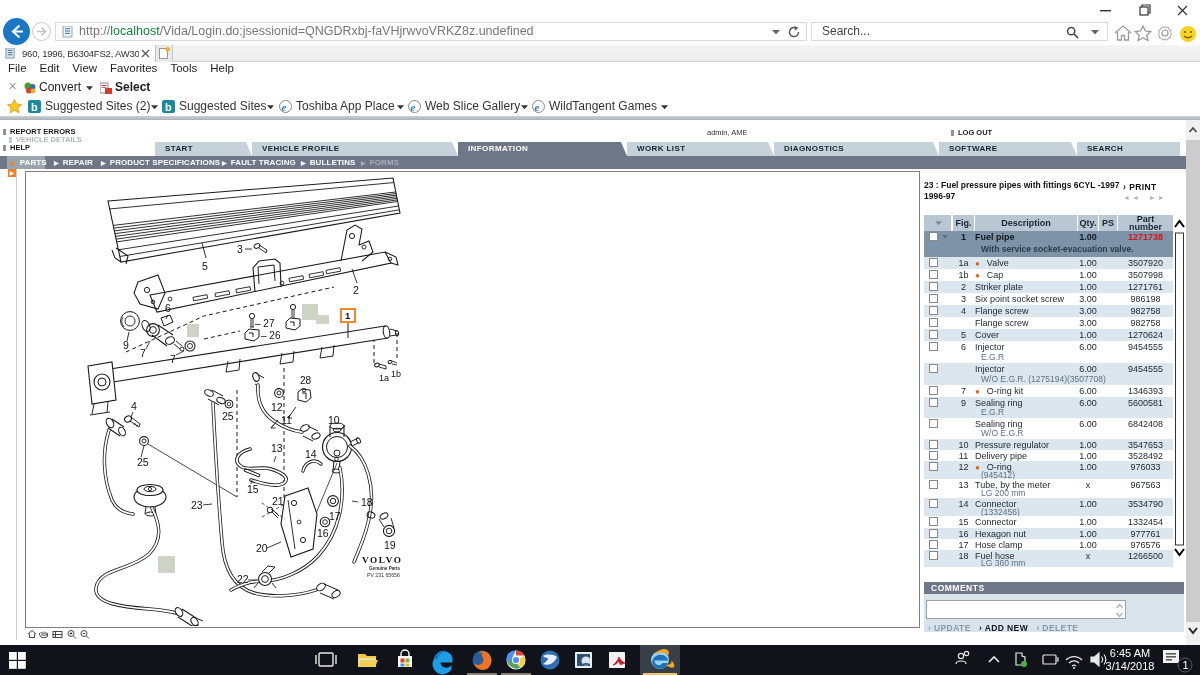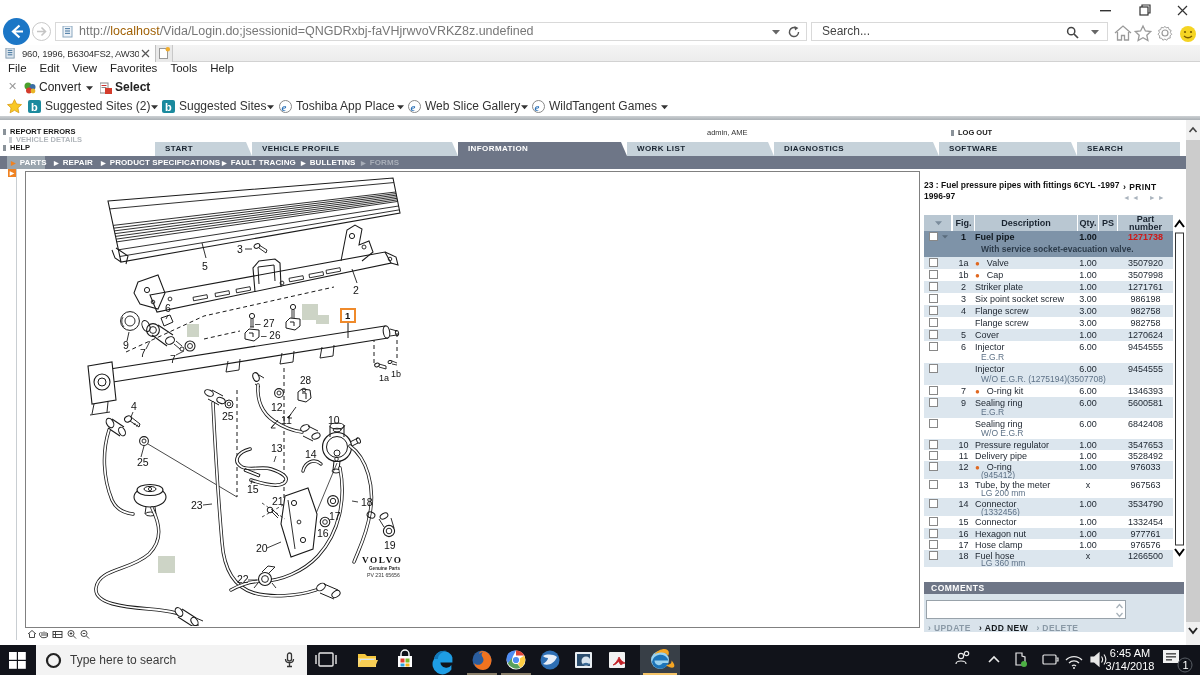--- a/index.html
+++ b/index.html
@@ -114,21 +114,21 @@
           <path d="M8.5 4.5 L12.5 8.5 L8.5 12.5 M12.5 8.5 H4" stroke="#c4c4c4" stroke-width="1.6" fill="none"></path>
         </svg>
     </div>
     <div id="addrbox">
       <svg style="position:absolute;left:6px;top:3px" width="12" height="12" viewBox="0 0 12 12">
           <rect x="1" y="0" width="9" height="11" fill="#eef3f8" stroke="#8aa7c0" stroke-width="1"></rect>
           <rect x="3" y="2" width="5" height="1.2" fill="#5b87ad"></rect>
           <rect x="3" y="4.4" width="5" height="1.2" fill="#5b87ad"></rect>
           <rect x="3" y="6.8" width="5" height="1.2" fill="#5b87ad"></rect>
         </svg>
-      <span style="margin-left:23px;font-size:12.5px">http://<b style="color:#a16207;font-weight:normal;">localhost</b>/Vida/Login.do;jsessionid=QNGDRxbj-faVHjrwvoVRKZ8z.undefined</span>
+      <span style="margin-left:23px;font-size:12.5px">http://<b style="color:#15803d;font-weight:normal;">localhost</b>/Vida/Login.do;jsessionid=QNGDRxbj-faVHjrwvoVRKZ8z.undefined</span>
       <svg style="position:absolute;right:26px;top:7px" width="8" height="5" viewBox="0 0 8 5">
           <path d="M0 0 L4 4.5 L8 0 Z" fill="#666"></path>
         </svg>
       <svg style="position:absolute;right:5px;top:2px" width="14" height="14" viewBox="0 0 16 16">
           <path d="M13.2 8 A5.2 5.2 0 1 1 10.5 3.45" stroke="#555" stroke-width="1.6" fill="none"></path>
           <path d="M8.5 1.2 L13 3.4 L9.2 6.2 Z" fill="#555"></path>
         </svg>
     </div>
     <div id="searchbox">
       <span style="margin-left:10px">Search...</span>
@@ -733,30 +733,20 @@
     </svg>
   </div>
 
   <div class="abs" id="taskbar">
     <svg class="abs" style="left:9px;top:7px" width="17" height="17" viewBox="0 0 17 17">
       <rect x="0" y="0" width="7.8" height="7.8" fill="#fff"></rect>
         <rect x="9" y="0" width="7.8" height="7.8" fill="#fff"></rect>
       <rect x="0" y="9" width="7.8" height="7.8" fill="#fff"></rect>
         <rect x="9" y="9" width="7.8" height="7.8" fill="#fff"></rect>
     </svg>
-    <div id="tsearch">
-      <svg style="position:absolute;left:9px;top:7px" width="17" height="17" viewBox="0 0 17 17">
-          <circle cx="8.5" cy="8.5" r="6.5" stroke="#222" stroke-width="2.2" fill="none"></circle>
-        </svg>
-      <span style="margin-left:34px">Type here to search</span>
-      <svg style="position:absolute;right:12px;top:7px" width="11" height="16" viewBox="0 0 11 16">
-          <rect x="3.5" y="1" width="4" height="8" rx="2" fill="none" stroke="#333" stroke-width="1.3"></rect>
-          <path d="M1.5 7 C1.5 12 9.5 12 9.5 7 M5.5 11.5 V14.5 M3 14.5 H8" stroke="#333" stroke-width="1.3" fill="none"></path>
-        </svg>
-    </div>
 
 <svg class="abs" style="left:310px;top:0" width:390px="" height="30" width="390" viewBox="0 0 390 30">
 
   <g stroke="#e8e8e8" fill="none" stroke-width="1.4">
     <rect x="9" y="8" width="14" height="13" rx="1"></rect>
     <path d="M6 10 v9 M26 10 v9"></path>
   </g>
 
   <g>
     <path d="M48 9 h7 l2 2 h9 v11 h-18 z" fill="#f5c73e"></path>

